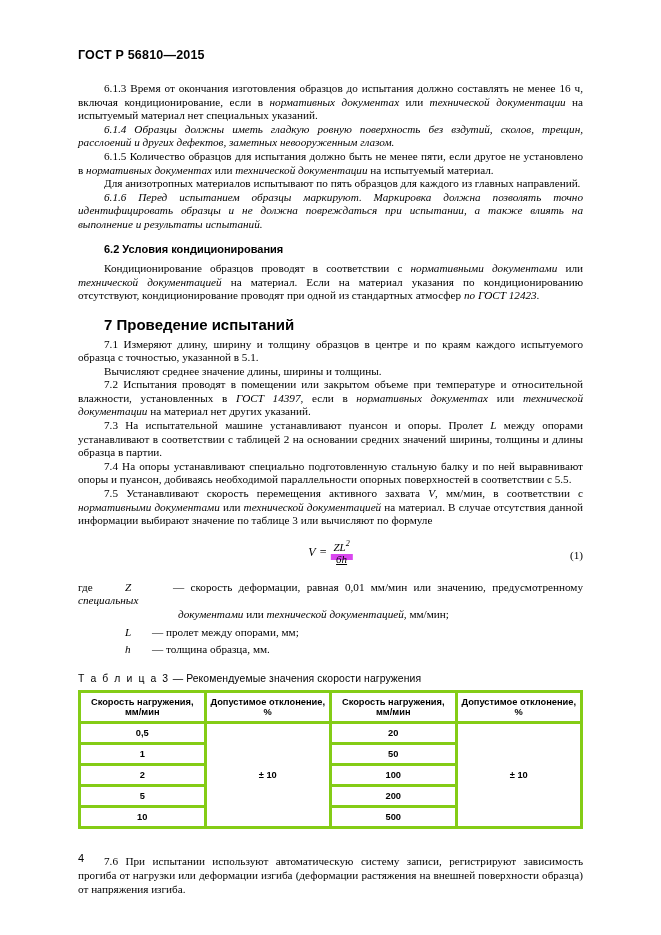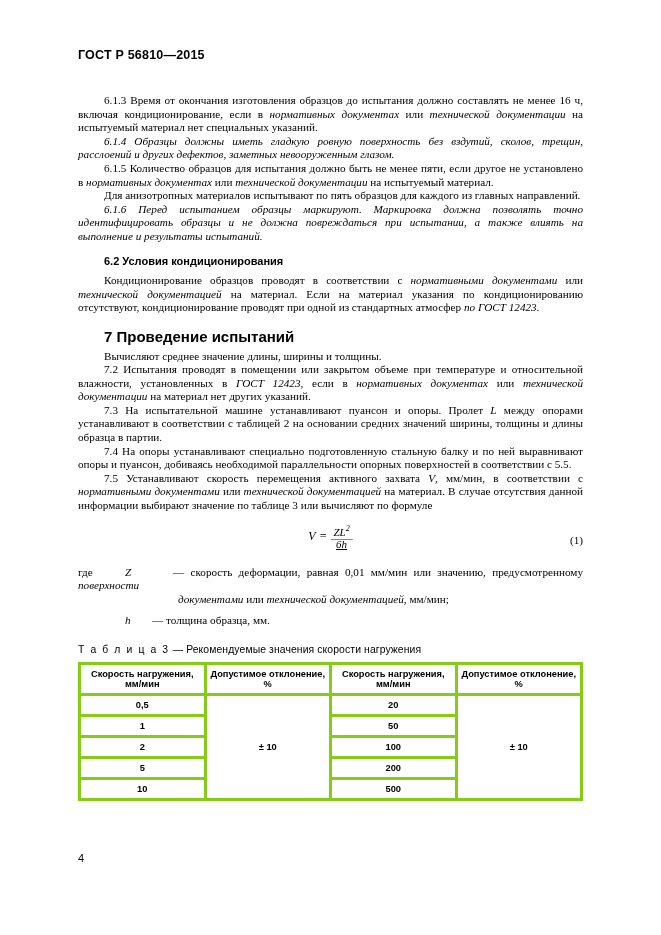--- a/index.html
+++ b/index.html
@@ -27,21 +27,21 @@
     left: 78px;
     top: 48px;
     font-family: "Liberation Sans", sans-serif;
     font-size: 12.5px;
     font-weight: bold;
     letter-spacing: 0.2px;
   }
   .content {
     position: absolute;
     left: 78px;
-    top: 94px;
+    top: 82px;
     width: 505px;
   }
   p {
     margin: 0;
     font-size: 11.2px;
     line-height: 13.6px;
     text-align: justify;
     text-indent: 26px;
     font-family: "Liberation Serif", serif;
   }
@@ -82,21 +82,21 @@
   }
   .formula .lhs { font-style: italic; }
   .frac {
     display: inline-block;
     text-align: center;
     vertical-align: middle;
     font-size: 11px;
     line-height: 12px;
   }
   .frac .num {
-    border-bottom: 1px solid #d946ef;
+    border-bottom: 6px solid #d946ef;
     padding: 0 3px 1px 3px;
     font-style: italic;
   }
   .frac .den {
     padding: 1px 3px 0 3px;
     font-style: italic;
     text-decoration: underline;
   }
   sup.exp { font-size: 8px; vertical-align: super; font-style: italic; }
   .eqno {
@@ -192,47 +192,49 @@
     <div class="gap-s"></div>
 
     <p>Кондиционирование образцов проводят в соответствии с <span class="ital">нормативными документами</span> или <span class="ital">технической документацией</span> на материал. Если на материал указания по кондиционированию отсутствуют, кондиционирование проводят при одной из стандартных атмосфер <span class="ital">по ГОСТ 12423.</span></p>
 
     <div class="gap-l"></div>
 
     <p class="sec-head-big">7  Проведение испытаний</p>
 
     <div class="gap-s"></div>
 
+    <p>7.1 Измеряют длину, ширину и толщину образцов в центре и по краям каждого испытуемого образца с точностью, указанной в 5.1.</p>
 
     <p>Вычисляют среднее значение длины, ширины и толщины.</p>
 
-    <p>7.2 Испытания проводят в помещении или закрытом объеме при температуре и относительной влажности, установленных в <span class="ital">ГОСТ 12423</span>, если в <span class="ital">нормативных документах</span> или <span class="ital">технической документации</span> на материал нет других указаний.</p>
+    <p>7.2 Испытания проводят в помещении или закрытом объеме при температуре и относительной влажности, установленных в <span class="ital">ГОСТ 14397</span>, если в <span class="ital">нормативных документах</span> или <span class="ital">технической документации</span> на материал нет других указаний.</p>
 
     <p>7.3 На испытательной машине устанавливают пуансон и опоры. Пролет <span class="ital">L</span> между опорами устанавливают в соответствии с таблицей 2 на основании средних значений ширины, толщины и длины образца в партии.</p>
 
     <p>7.4 На опоры устанавливают специально подготовленную стальную балку и по ней выравнивают опоры и пуансон, добиваясь необходимой параллельности опорных поверхностей в соответствии с 5.5.</p>
 
     <p>7.5 Устанавливают скорость перемещения активного захвата <span class="ital">V</span>, мм/мин, в соответствии с <span class="ital">нормативными документами</span> или <span class="ital">технической документацией</span> на материал. В случае отсутствия данной информации выбирают значение по таблице 3 или вычисляют по формуле</p>
 
     <div class="formula-row">
       <div class="formula">
         <span class="lhs">V</span>
         <span>=</span>
         <span class="frac">
           <span class="num"><span>ZL</span><sup class="exp">2</sup></span><br>
           <span class="den">6h</span>
         </span>
       </div>
       <div class="eqno">(1)</div>
     </div>
 
     <div class="deflist">
-      <p class="def-row noindent">где <span class="def-sym">Z</span>— скорость деформации, равная 0,01 мм/мин или значению, предусмотренному <span class="ital">поверхности</span></p>
+      <p class="def-row noindent">где <span class="def-sym">Z</span>— скорость деформации, равная 0,01 мм/мин или значению, предусмотренному <span class="ital">специальных</span></p>
       <p class="def-cont"><span class="ital">документами</span> или <span class="ital">технической документацией</span>, мм/мин;</p>
       <div style="height:4px"></div>
+      <p class="def-row noindent"><span class="def-sym-center" style="padding-left:47px">L</span>— пролет между опорами, мм;</p>
       <div style="height:4px"></div>
       <p class="def-row noindent"><span class="def-sym-center" style="padding-left:47px">h</span>— толщина образца, мм.</p>
     </div>
 
     <div class="gap-l"></div>
 
     <p class="table-caption"><span class="sp-letters">Т а б л и ц а  3</span> <span>— Рекомендуемые значения скорости нагружения</span></p>
 
     <table class="tbl">
       <colgroup>
@@ -271,18 +273,19 @@
         <tr>
           <td>10</td>
           <td>500</td>
         </tr>
       </tbody>
     </table>
 
     <div class="gap-l"></div>
     <div class="gap-m"></div>
 
+    <p>7.6 При испытании используют автоматическую систему записи, регистрируют зависимость прогиба от нагрузки или деформации изгиба (деформации растяжения на внешней поверхности образца) от напряжения изгиба.</p>
 
   </div>
 
   <div class="footer">4</div>
 
 </div>
 
 </body></html>

